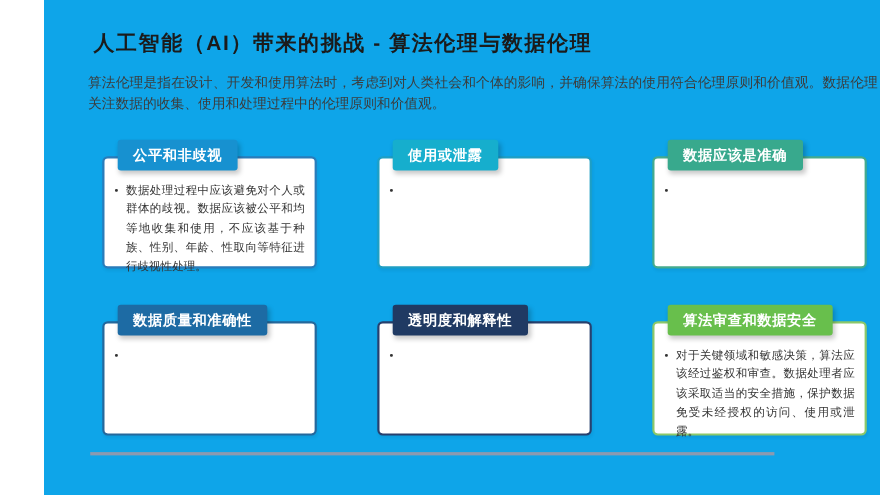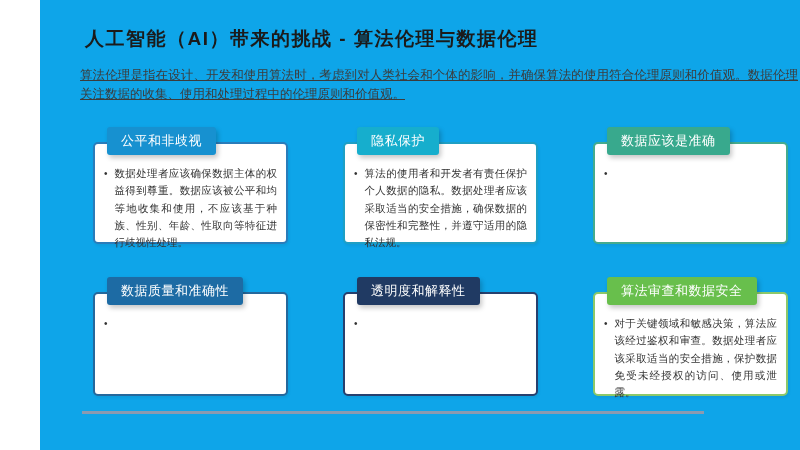--- a/index.html
+++ b/index.html
@@ -12,35 +12,34 @@
   }
   .title{
     position:absolute;left:45px;top:26px;
     font-size:19px;font-weight:bold;color:#1b1b1b;
     letter-spacing:1.5px;white-space:nowrap;
   }
   .desc{
     position:absolute;left:40px;top:66px;width:718px;
     font-size:12.5px;line-height:1.55;color:#3c3c3c;
     text-align:justify;
-    text-decoration:underline;
   }
   .card{position:absolute;width:195px;}
   .card-body{
     position:absolute;left:0;top:15px;width:191px;
     background:#ffffff;
     border:2px solid var(--card-border,#2a7cba);
     border-radius:5px;
     box-shadow:1px 2px 3px rgba(0,0,0,0.06);
   }
   .card-badge{
     position:absolute;left:14px;top:0;z-index:2;
     height:28px;line-height:28px;padding:0 14px;
     background:var(--header-bg,#1791d0);
-    color:#ffffff;font-size:13px;font-weight:normal;
+    color:#ffffff;font-size:13px;font-weight:bold;
     letter-spacing:0.5px;border-radius:3px;
     box-shadow:2px 3px 5px rgba(0,0,0,0.22);
     white-space:nowrap;
   }
   .bullet-row{
     display:flex;gap:7px;
     padding:21px 9px 14px 9px;
     font-size:10.5px;line-height:1.65;color:#333333;
     text-align:justify;
   }
@@ -57,34 +56,33 @@
 <div class="slide" style="background: #0ea5e9; margin-left: 40px;">
 
   <div class="title">人工智能（AI）带来的挑战 - 算法伦理与数据伦理</div>
 
   <div class="desc">算法伦理是指在设计、开发和使用算法时，考虑到对人类社会和个体的影响，并确保算法的使用符合伦理原则和价值观。数据伦理关注数据的收集、使用和处理过程中的伦理原则和价值观。</div>
 
   <div class="card" style="left: 53px; top: 127px; --header-bg: #1791d0; --card-border: #2a7cba;">
     <div class="card-body" style="height:98px;">
       <div class="bullet-row">
         <span class="bullet">•</span>
-        <span>数据处理者应该确保数据主体的权益得到尊重。数据应该被公平和均等地收集和使用，不应该基于种族、性别、年龄、性取向等特征进行歧视性处理。</span>
+        <span>数据处理过程中应该避免对个人或群体的歧视。数据应该被公平和均等地收集和使用，不应该基于种族、性别、年龄、性取向等特征进行歧视性处理。</span>
       </div>
     </div>
     <div class="card-badge">公平和非歧视</div>
   </div>
 
   <div class="card" style="left: 303px; top: 127px; --header-bg: #16aecd; --card-border: #1f9fc4;">
     <div class="card-body" style="height:98px;">
       <div class="bullet-row">
         <span class="bullet">•</span>
-        <span>算法的使用者和开发者有责任保护个人数据的隐私。数据处理者应该采取适当的安全措施，确保数据的保密性和完整性，并遵守适用的隐私法规。</span>
       </div>
     </div>
-    <div class="card-badge">隐私保护</div>
+    <div class="card-badge">使用或泄露</div>
   </div>
 
   <div class="card" style="left: 553px; top: 127px; --header-bg: #38a98d; --card-border: #45ab8e;">
     <div class="card-body" style="height:98px;">
       <div class="bullet-row">
         <span class="bullet">•</span>
       </div>
     </div>
     <div class="card-badge">数据应该是准确</div>
   </div>

